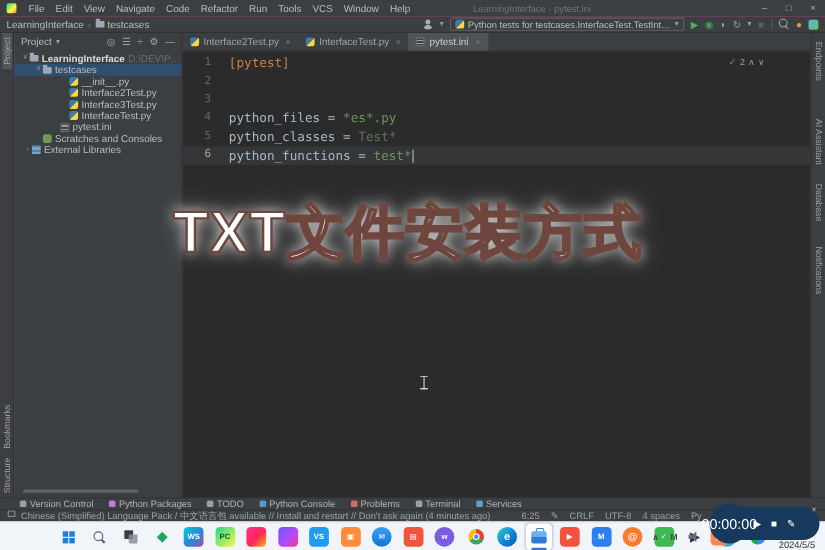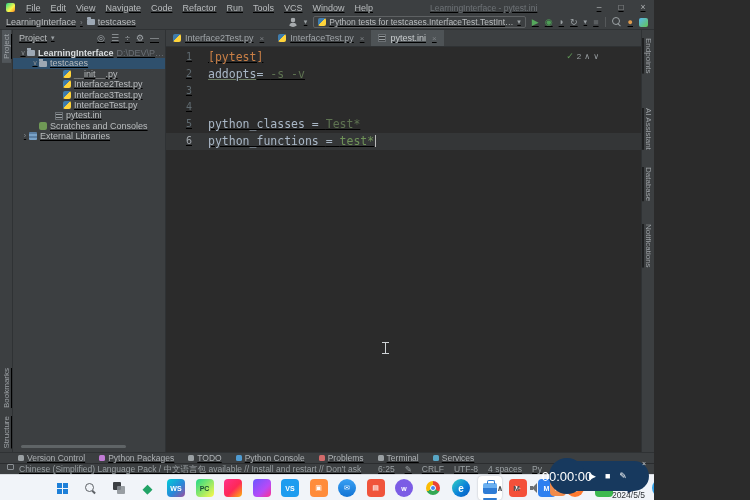--- a/index.html
+++ b/index.html
@@ -1,18 +1,18 @@
 <!DOCTYPE html>
 <html><head>
 <meta charset="utf-8">
 <style>
   * { margin:0; padding:0; box-sizing:border-box; }
   html,body { width:750px; height:500px; overflow:hidden; background:#2b2b2b;
     font-family:"Liberation Sans","DejaVu Sans",sans-serif; }
-  .screen { position:relative; width:654px; height:500px; background:#ec4899; overflow:hidden;text-decoration:underline; }
+  .screen { position:relative; width:750px; height:500px; background:#ec4899; overflow:hidden; }
 
   
   .titlebar { height:15px; background:#3c3f41; display:flex; align-items:center; padding-left:4px;
     font-size:9px; color:#b9bcbe; }
   .applogo { width:9px; height:9px; border-radius:2px; margin:0 6px 0 2px;
     background:linear-gradient(135deg,#21d789,#fcf84a 60%,#fc801d); }
   .menu-item { padding:0 5px; cursor:default; }
   .win-title { color:#6f7478; margin-left:52px; font-size:8.5px; white-space:nowrap; }
   .win-controls { margin-left:auto; display:flex; }
   .win-btn { width:22px; text-align:center; color:#b0b3b5; font-size:8.5px; line-height:15px; }
@@ -309,23 +309,23 @@
           </div>
         </div>
       <div class="inspect">
         <span class="chk">✓</span>
         <span>2</span>
         <span>∧</span>
         <span>∨</span>
       </div>
       <div class="code" id="code">
           <div class="cline"><span class="gut">1</span><span class="ctext"><span class="sec">[pytest]</span></span></div>
-          <div class="cline"><span class="gut">2</span><span class="ctext"><span class="key u">addopts</span><span class="key">= </span><span class="vdim">-s -v</span></span></div>
+          <div class="cline"><span class="gut">2</span></div>
           <div class="cline"><span class="gut">3</span></div>
-          <div class="cline"><span class="gut">4</span></div>
+          <div class="cline"><span class="gut">4</span><span class="ctext"><span class="key">python_files </span><span class="key">= </span><span class="val">*es*.py</span></span></div>
           <div class="cline"><span class="gut">5</span><span class="ctext"><span class="key">python_classes </span><span class="key">= </span><span class="vdim">Test*</span></span></div>
           <div class="cline current"><span class="gut">6</span><span class="ctext"><span class="key">python_functions </span><span class="key">= </span><span class="val">test*</span><span class="caret"></span></span></div>
         </div>
       <div class="ibeam"></div>
     </div>
 
     <div class="stripe stripe-right" id="stripe-right">
         <span class="vtext" style="margin-top: 4px;">Endpoints</span>
         <span class="vtext" style="margin-top: 26px;">AI Assistant</span>
         <span class="vtext" style="margin-top: 10px;">Database</span>
@@ -455,20 +455,21 @@
       </div>
     <div class="tray" id="tb-tray">
         <span class="glyph">∧</span>
         <span class="glyph">M</span>
         <span class="k-volume"></span>
         <span class="appsq" style="background: rgb(242, 139, 75); font-size: 7px;">▤</span>
       </div>
     <div class="tb-date">2024/5/5</div>
   </div>
 
+  <div class="overlay-title">TXT文件安装方式</div>
 
   <div class="recorder">
     <div class="rec-circle">
       <span class="rec-time">00:00:00</span>
     </div>
     <div class="rec-btns">
       <span>▶</span>
       <span>■</span>
       <span>✎</span>
     </div>

